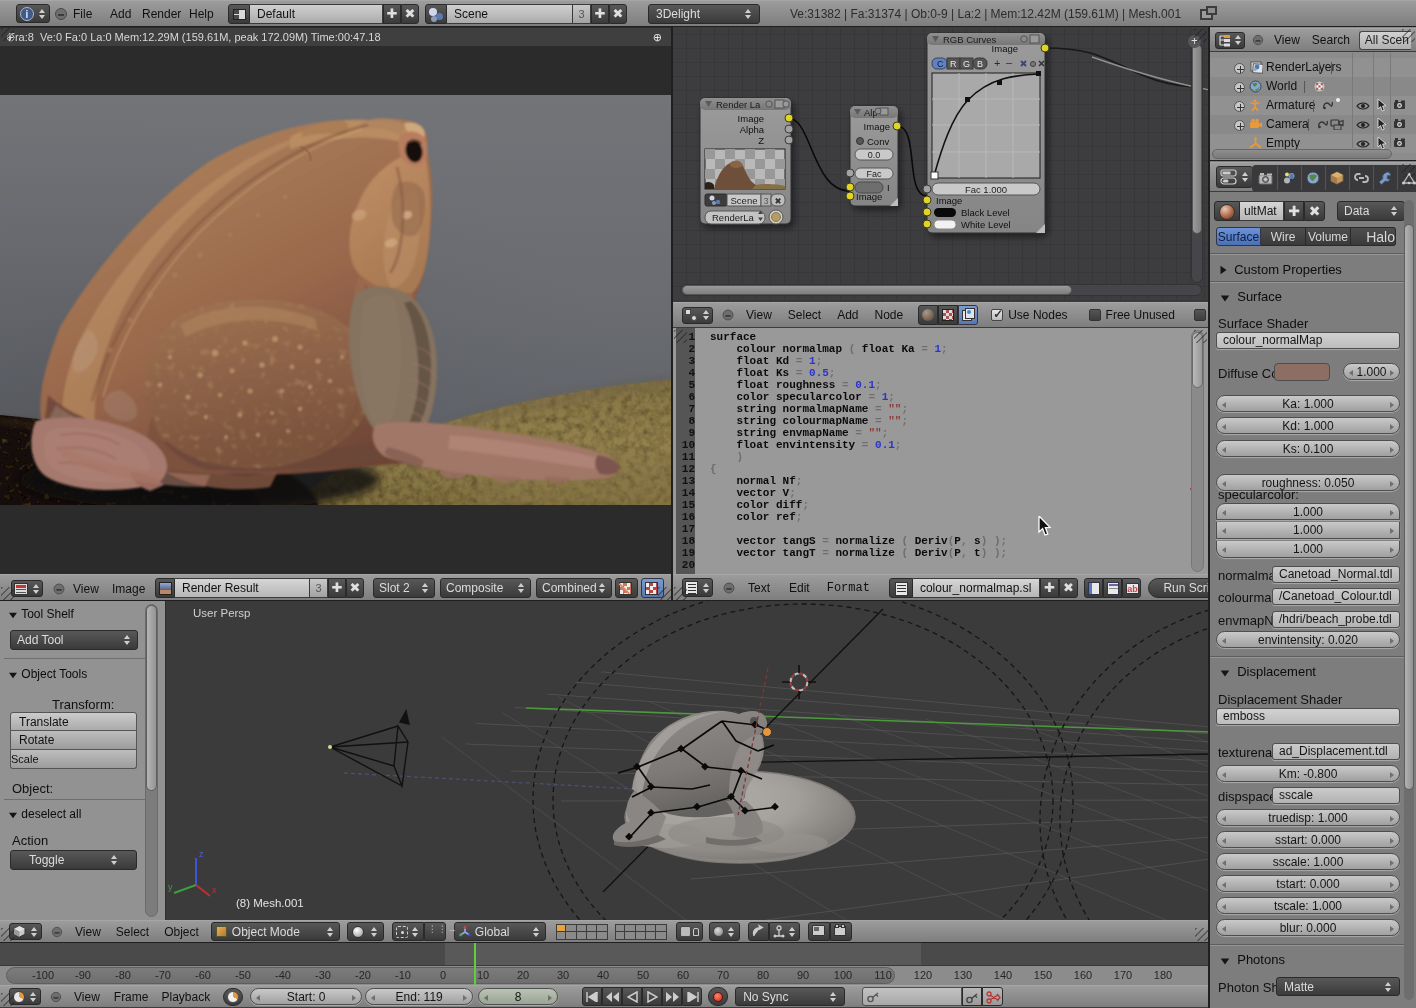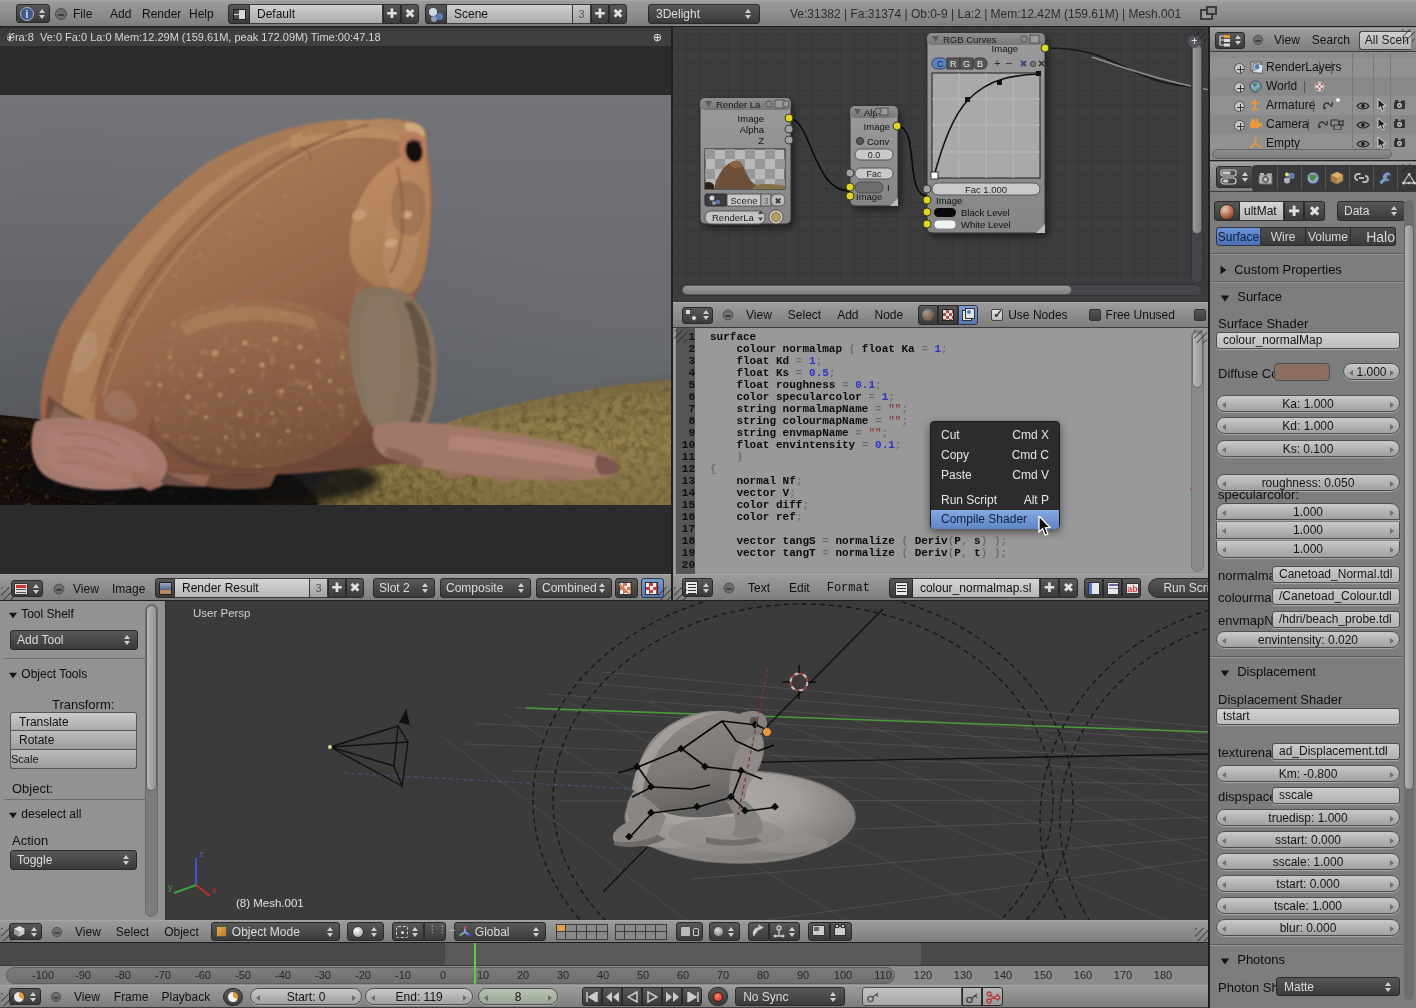--- a/index.html
+++ b/index.html
@@ -569,28 +569,20 @@
     vector V<span class="p">;</span>
     color diff<span class="p">;</span>
     color ref<span class="p">;</span>
 
     vector tangS <span class="p">=</span> normalize <span class="p">(</span> Deriv<span class="p">(</span>P<span class="p">,</span> s<span class="p">)</span> <span class="p">);</span>
     vector tangT <span class="p">=</span> normalize <span class="p">(</span> Deriv<span class="p">(</span>P<span class="p">,</span> t<span class="p">)</span> <span class="p">);</span></pre>
   <div class="abs" style="left:518px;top:160px;width:12px;height:2px;background:#c04038;"></div>
   <div class="abs" style="left:519px;top:2px;width:13px;height:242px;background:#8a8a8a;border:1px solid #777;border-radius:7px;"></div>
   <div class="abs" style="left:520px;top:4px;width:11px;height:56px;background:linear-gradient(90deg,#b9b9b9,#989898);border:1px solid #6a6a6a;border-radius:6px;"></div>
 
-  <div class="abs" style="left:258px;top:93px;width:130px;height:108px;background:#2c2c2c;border:1px solid #1a1a1a;border-radius:4px;box-shadow:0 3px 9px rgba(0,0,0,.5);font-size:12px;color:#e4e4e4;">
-    <div style="height:20px;line-height:20px;padding:0 10px;margin-top:3px;">Cut<span style="float:right;">Cmd X</span></div>
-    <div style="height:20px;line-height:20px;padding:0 10px;">Copy<span style="float:right;">Cmd C</span></div>
-    <div style="height:20px;line-height:20px;padding:0 10px;">Paste<span style="float:right;">Cmd V</span></div>
-    <div style="height:6px;"></div>
-    <div style="height:19px;line-height:19px;padding:0 10px;">Run Script<span style="float:right;">Alt P</span></div>
-    <div style="height:19px;line-height:19px;padding:0 10px;background:linear-gradient(#86a9e0,#5e86c6);color:#10203e;border-radius:0 0 3px 3px;">Compile Shader</div>
-  </div>
   <svg class="abs" style="left:366px;top:188px;" width="16" height="22" viewBox="0 0 16 22">
         <path d="M1 0 L1 16 L4.6 12.6 L7 19 L9.8 18 L7.4 11.6 L12 11.4 Z" fill="#111" stroke="#fff" stroke-width="1.3"></path>
       </svg>
   <div class="abs hdr hrow" id="texthdr" style="left:0;top:246px;width:538px;height:27px;">
     <div class="darkbtn hrow" style="margin-left:10px;height:19px;padding:0 2px;">
       <span style="display:inline-block;width:13px;height:14px;background:#e8e8e8;border:1px solid #333;position:relative;">
             <span class="abs" style="left:2px;top:2px;width:8px;height:1px;background:#333;"></span>
             <span class="abs" style="left:2px;top:5px;width:8px;height:1px;background:#333;"></span>
             <span class="abs" style="left:2px;top:8px;width:8px;height:1px;background:#333;"></span>
             <span class="abs" style="left:2px;top:11px;width:8px;height:1px;background:#333;"></span>
@@ -764,21 +756,21 @@
     <div class="abs" style="left:4px;top:57px;width:150px;height:1px;background:#6e6e6e;"></div>
     <div class="abs phead" style="left:8px;top:66px;"><span class="tri-d" style="transform:scale(.8);"></span> <b style="font-weight:normal;">Object Tools</b></div>
     <div class="abs plabel" style="left:24px;top:96px;margin-left:28px;">Transform:</div>
     <div class="abs" style="left:10px;top:111px;width:127px;height:19px;background:linear-gradient(#cbcbcb,#ababab);border:1px solid #555;border-radius:3px 3px 0 0;font-size:12px;line-height:18px;padding-left:8px;">Translate</div>
     <div class="abs" style="left:10px;top:130px;width:127px;height:19px;background:linear-gradient(#bdbdbd,#9d9d9d);border:1px solid #555;border-top:none;font-size:12px;line-height:18px;padding-left:8px;">Rotate</div>
     <div class="abs" style="left:10px;top:149px;width:127px;height:19px;background:linear-gradient(#bdbdbd,#9d9d9d);border:1px solid #555;border-top:none;border-radius:0 0 3px 3px;font-size:11px;line-height:18px;padding-left:0;">Scale</div>
     <div class="abs plabel" style="left:12px;top:180px;">Object:</div>
     <div class="abs" style="left:4px;top:198px;width:150px;height:1px;background:#6e6e6e;"></div>
     <div class="abs phead" style="left:8px;top:206px;"><span class="tri-d" style="transform:scale(.8);"></span> <b style="font-weight:normal;">deselect all</b></div>
     <div class="abs plabel" style="left:12px;top:232px;">Action</div>
-    <div class="abs darkbtn hrow" style="left:10px;top:249px;width:127px;height:20px;padding:0 6px;font-size:12px;">Toggle<span class="updown" style="margin-left:auto;"></span></div>
+    <div class="abs darkbtn hrow" style="left:10px;top:249px;width:127px;height:20px;padding:0 18px;font-size:12px;">Toggle<span class="updown" style="margin-left:auto;"></span></div>
     <div class="abs" style="left:145px;top:3px;width:13px;height:313px;background:#7c7c7c;border:1px solid #6a6a6a;border-radius:7px;"></div>
     <div class="abs" style="left:146px;top:4px;width:11px;height:186px;background:linear-gradient(90deg,#b4b4b4,#949494);border:1px solid #5e5e5e;border-radius:6px;"></div>
   </div>
   <div class="abs hdr hrow" id="v3dhdr" style="left:0;top:319px;width:1210px;height:23px;">
     <div class="darkbtn hrow" style="margin-left:9px;height:17px;padding:0 3px;">
       <svg width="13" height="13" viewBox="0 0 13 13">
             <path d="M6.5 1 L12 3.8 V9.2 L6.5 12 L1 9.2 V3.8 Z" fill="#c8c8c8" stroke="#333"></path>
             <path d="M6.5 1 L12 3.8 L6.5 6.6 L1 3.8 Z" fill="#e2e2e2"></path>
             <path d="M6.5 6.6 V12 L1 9.2 V3.8 Z" fill="#9a9a9a"></path>
           </svg>
@@ -1231,21 +1223,21 @@
         <div class="ptext abs" style="left:62px;top:374px;width:128px;">Canetoad_Normal.tdl</div>
 <div class="plabel abs" style="left:8px;top:398px;">colourma</div>
         <div class="ptext abs" style="left:62px;top:396px;width:128px;">/Canetoad_Colour.tdl</div>
 <div class="plabel abs" style="left:8px;top:421px;">envmapN</div>
         <div class="ptext abs" style="left:62px;top:419px;width:128px;">/hdri/beach_probe.tdl</div>
 <div class="pslider abs" style="left:6px;top:439px;width:184px;">envintensity: 0.020</div>
 <div class="abs" style="left:0;top:464px;width:200px;height:1px;background:#5e5e5e;"></div>
         <div class="abs" style="left:0;top:465px;width:200px;height:1px;background:#949494;"></div>
 <div class="phead abs" style="left:10px;top:472px;font-size:13px;"><span class="tri-d" style="transform:scale(.85);"></span>&nbsp; Displacement</div>
 <div class="plabel abs" style="left:8px;top:500px;">Displacement Shader</div>
-<div class="ptext abs" style="left:6px;top:516px;width:184px;background:linear-gradient(#d2d2d2,#bcbcbc);">tstart</div>
+<div class="ptext abs" style="left:6px;top:516px;width:184px;background:linear-gradient(#d2d2d2,#bcbcbc);">emboss</div>
 <div class="plabel abs" style="left:8px;top:553px;">texturena</div>
         <div class="ptext abs" style="left:62px;top:551px;width:128px;">ad_Displacement.tdl</div>
 <div class="pslider abs" style="left:6px;top:573px;width:184px;">Km: -0.800</div>
 <div class="plabel abs" style="left:8px;top:597px;">dispspace:</div>
         <div class="ptext abs" style="left:62px;top:595px;width:128px;">sscale</div>
 <div class="pslider abs" style="left:6px;top:617px;width:184px;">truedisp: 1.000</div>
 <div class="pslider abs" style="left:6px;top:639px;width:184px;">sstart: 0.000</div>
 <div class="pslider abs" style="left:6px;top:661px;width:184px;">sscale: 1.000</div>
 <div class="pslider abs" style="left:6px;top:683px;width:184px;">tstart: 0.000</div>
 <div class="pslider abs" style="left:6px;top:705px;width:184px;">tscale: 1.000</div>

